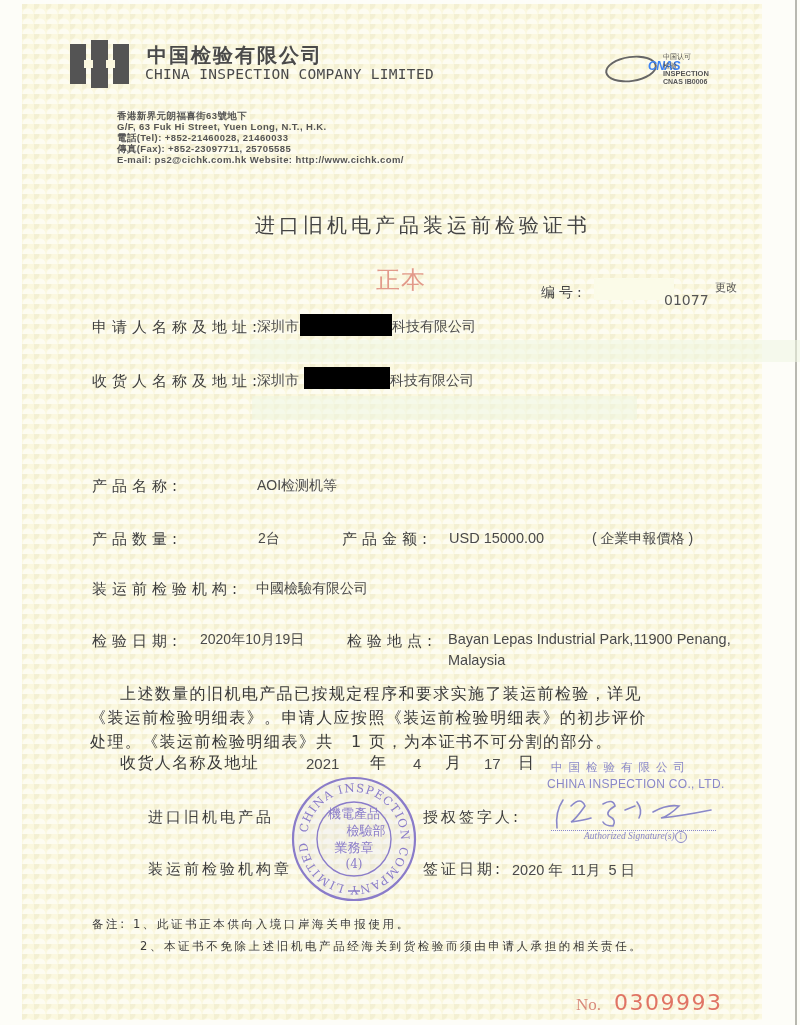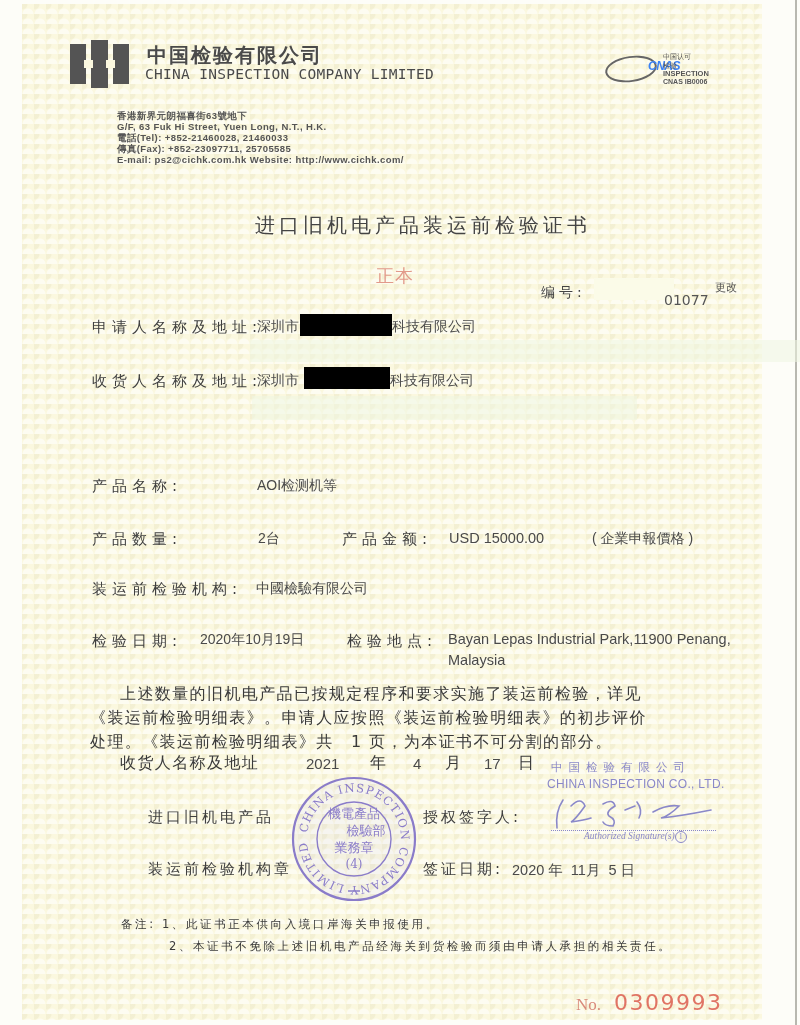--- a/index.html
+++ b/index.html
@@ -37,21 +37,21 @@
   .cnas-oval { position: absolute; left: 0; top: 6px; width: 52px; height: 26px; border: 2px solid #666; border-radius: 50%; box-sizing: border-box; transform: rotate(-8deg); }
   .cnas-word { position: absolute; left: 3px; top: 9px; font-size: 12px; font-weight: bold; font-style: italic; color: #3b82f6; font-family: "Liberation Sans", sans-serif; letter-spacing: -0.5px; padding-left: 40px; }
   .cnas-t1 { position: absolute; left: 58px; top: 2px; font-size: 7px; color: #555; }
   .cnas-t2 { position: absolute; left: 58px; top: 11px; font-size: 7px; color: #555; }
   .cnas-t3 { position: absolute; left: 58px; top: 19px; font-size: 7.5px; color: #555; font-weight: bold; font-family: "Liberation Sans", sans-serif; text-align: center; }
   .cnas-t4 { position: absolute; left: 58px; top: 28px; font-size: 7px; color: #555; font-weight: bold; font-family: "Liberation Sans", sans-serif; }
 
   .addr { left: 117px; font-size: 9.5px; font-weight: bold; color: #555; font-family: "Liberation Sans", sans-serif; letter-spacing: 0.4px; }
 
   .title { left: 0; width: 800px; text-align: center; top: 212px; font-size: 20px; color: #444; letter-spacing: 4px; padding-left: 23px; }
-  .original { left: 376px; top: 264px; font-size: 18px; color: #e29a8a; letter-spacing: 1px; }
+  .original { left: 376px; top: 264px; font-size: 24px; color: #e29a8a; letter-spacing: 1px; }
   .serial-label { left: 541px; top: 284px; font-size: 14px; color: #444; letter-spacing: 4px; }
   .serial-mask { position: absolute; left: 594px; top: 278px; width: 80px; height: 22px; background: #fbfbe8; }
   .serial-val { left: 664px; top: 292px; font-size: 14px; color: #555; }
   .serial-note { left: 715px; top: 280px; font-size: 11px; color: #555; }
 
   .label { font-size: 15px; color: #3f3f3f; letter-spacing: 5px; }
   .value { font-size: 14px; color: #4a4a4a; font-family: "Liberation Sans", sans-serif; }
   .redact { position: absolute; background: #000; }
 
   .highlight { position: absolute; background: rgba(238,246,225,0.55); }
@@ -60,21 +60,21 @@
 
   .stamp-co { position: absolute; left: 551px; top: 760px; width: 180px; }
   .sc-cn { position: absolute; left: 0; top: 0; font-size: 11.5px; color: #8a88c9; letter-spacing: 6px; }
   .sc-en { position: absolute; left: -4px; top: 17px; font-size: 12px; color: #8a88c9; font-family: "Liberation Sans", sans-serif; letter-spacing: 0.3px; }
   .sig-line { position: absolute; left: 0; top: 70px; width: 165px; border-top: 1px dotted #8a88c9; }
   .sig-caption { position: absolute; left: 33px; top: 71px; font-size: 9.5px; font-style: italic; color: #8a88c9; font-family: "Liberation Serif", serif; }
   .sig-circle { display: inline-block; width: 10px; height: 10px; border: 1px solid #8a88c9; border-radius: 50%; font-size: 8px; line-height: 10px; text-align: center; font-style: normal; vertical-align: middle; }
 
   .seal { position: absolute; left: 290px; top: 775px; width: 128px; height: 128px; }
 
-  .note { font-size: 11.5px; color: #3a3a3a; letter-spacing: 2.6px; margin-left: 29px; }
+  .note { font-size: 11.5px; color: #3a3a3a; letter-spacing: 2.6px; }
 
   .no-label { left: 576px; top: 995px; font-size: 17px; color: #d98a7a; font-family: "Liberation Serif", serif; }
   .no-val { left: 614px; top: 990px; font-size: 22px; color: #e07464; font-family: "DejaVu Sans", sans-serif; letter-spacing: 1.5px; }
 </style>
 </head>
 <body>
 
 <div class="paper"></div>
 <div class="right-edge"></div>
 

